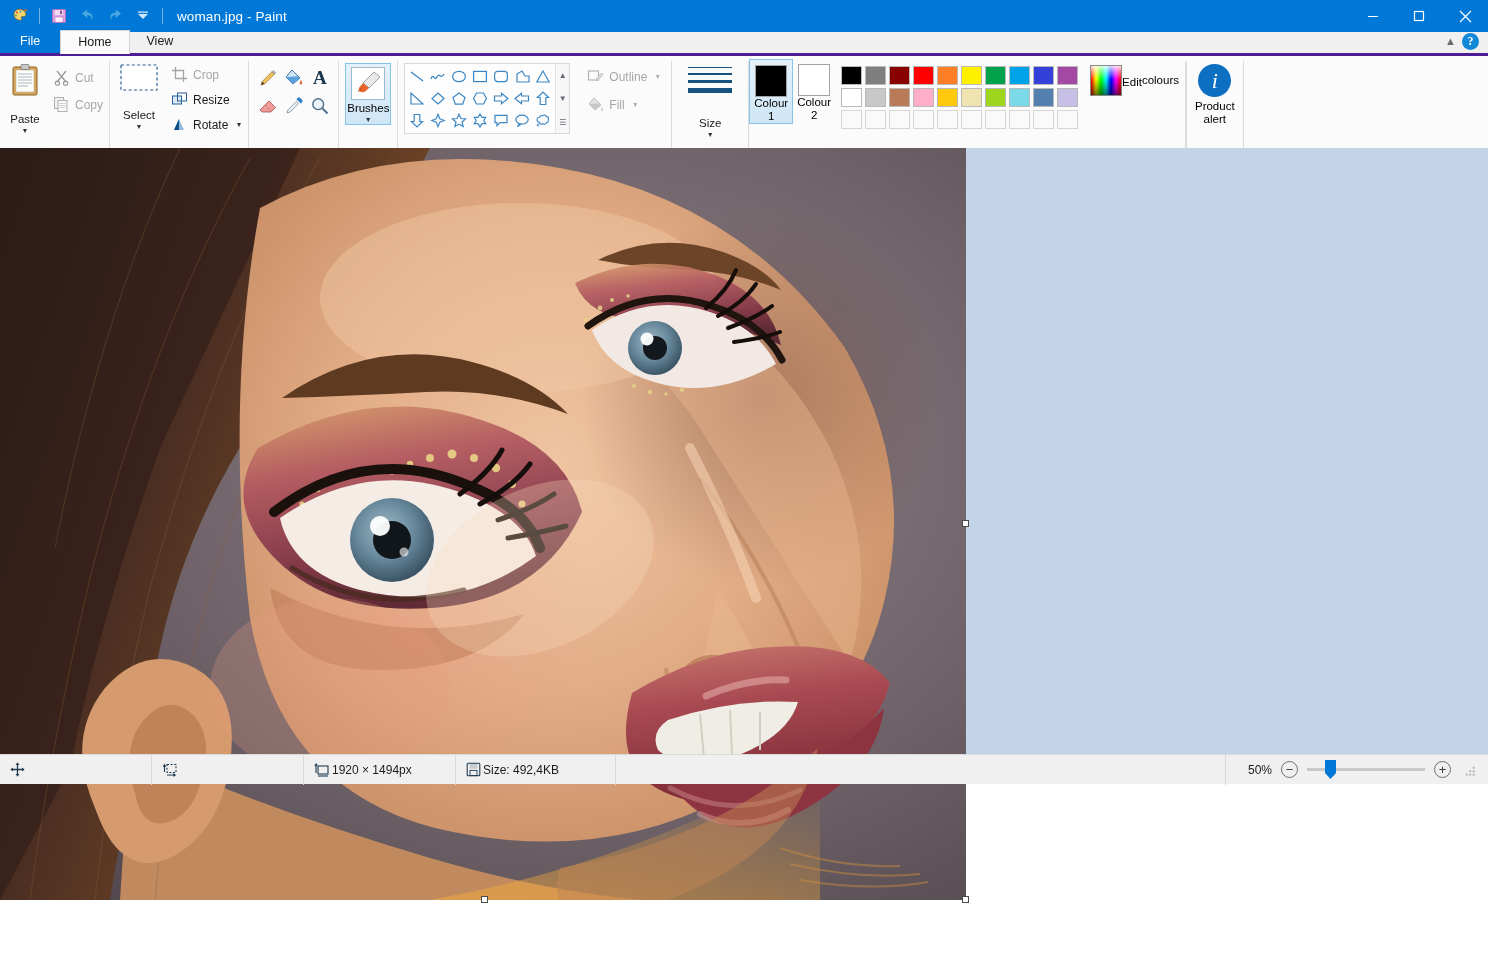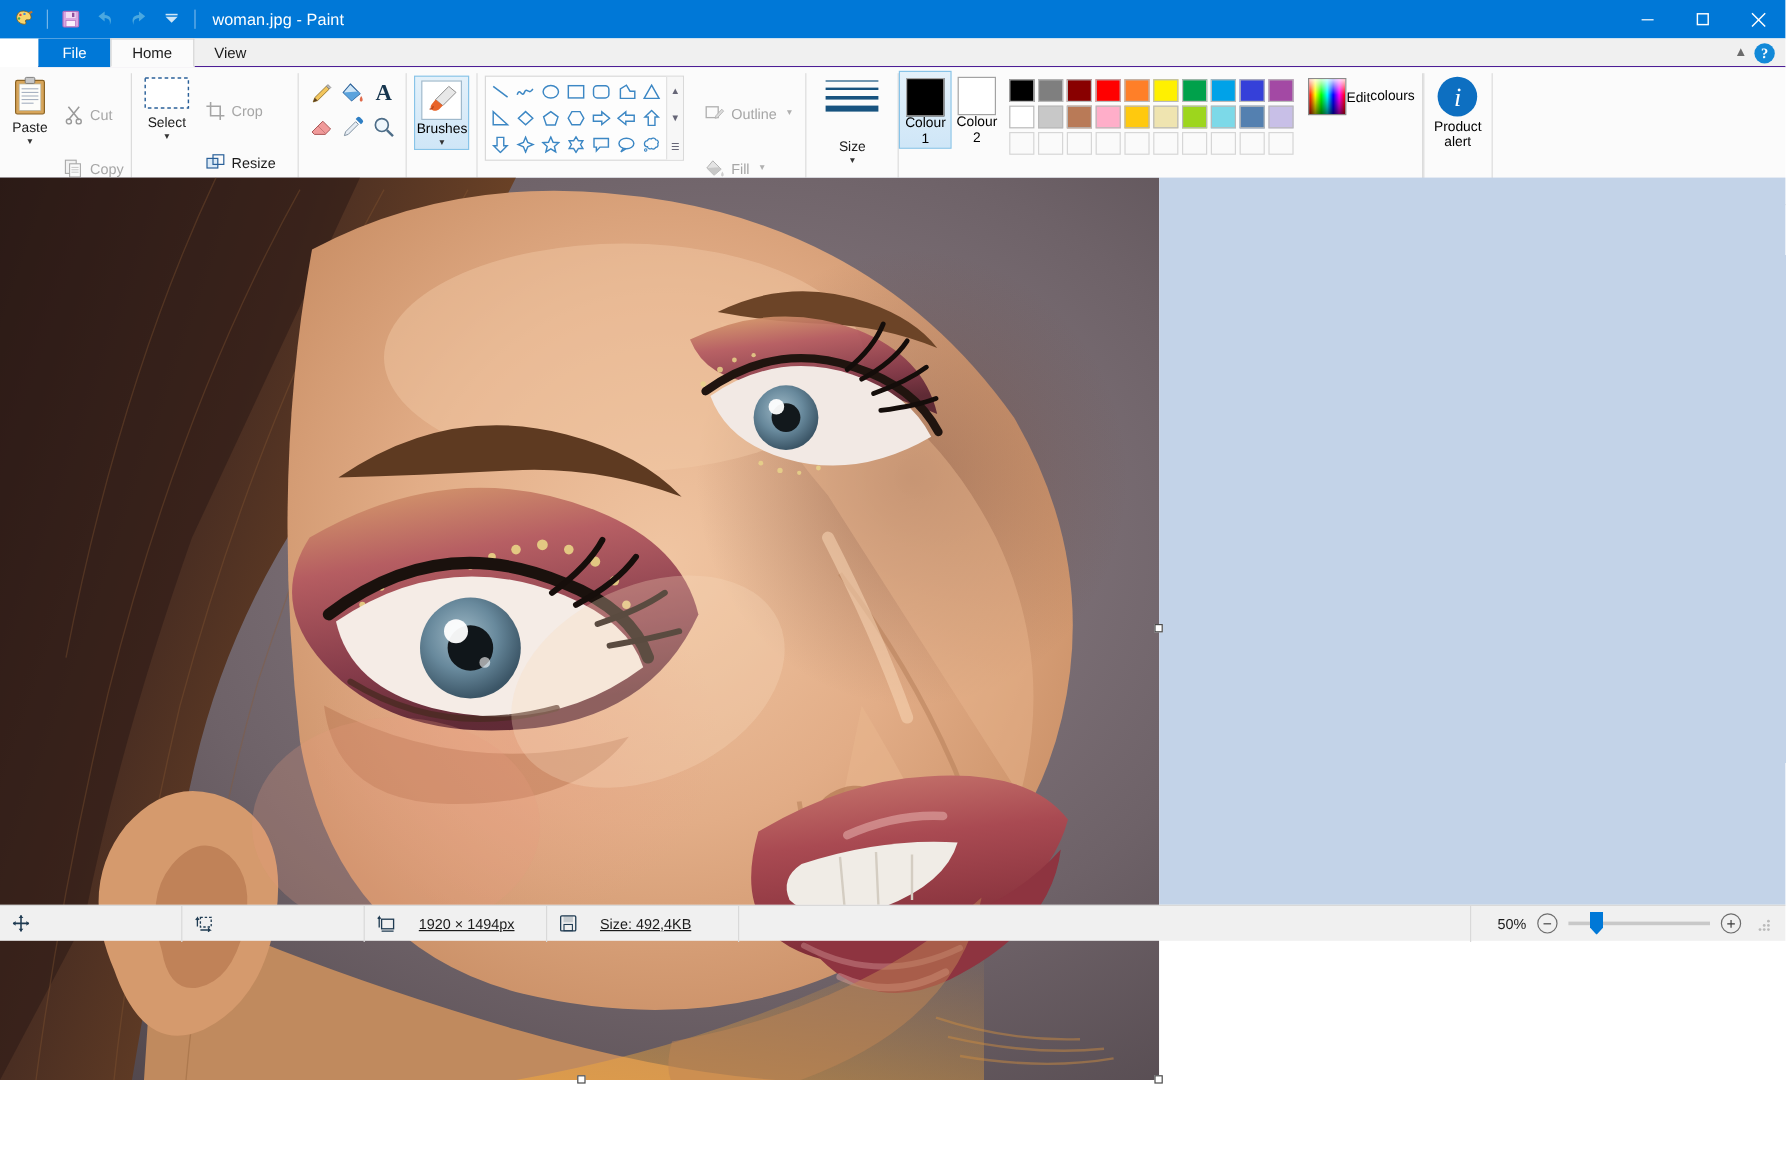--- a/index.html
+++ b/index.html
@@ -18,22 +18,22 @@
   }
   .qat { display: flex; align-items: center; padding-left: 7px; gap: 2px; }
   .qat-btn { width: 26px; height: 24px; display: flex; align-items: center; justify-content: center; }
   .qat-sep { width: 1px; height: 16px; background: rgba(255,255,255,.45); margin: 0 4px; }
   .title-text { margin-left: 10px; font-size: 13.5px; letter-spacing: .1px; }
   .win-buttons { position: absolute; right: 0; top: 0; display: flex; height: 32px; }
   .win-btn { width: 46px; height: 32px; display: flex; align-items: center; justify-content: center; }
 
   
   .tabstrip {
-    height: 24px; background: #f0f0f0; display: flex; 
-    position: relative; border-bottom: 1px solid #4c1d95; margin-left: 32px;
+    height: 24px; background: #f0f0f0; display: flex; align-items: flex-end;
+    position: relative; border-bottom: 3px solid #4c1d95;
   }
   .tab {
     font-size: 12.5px; color: #1b1b1b; padding: 4px 17px 4px 17px; height: 24px;
     display: flex; align-items: center; cursor: default;
   }
   .tab.file { background: #0078d7; color: #fff; padding: 4px 20px; height: 24px; }
   .tab.active { background: #fbfbfb; border: 1px solid #d4d4d4; border-bottom: 1px solid #fbfbfb;
                 position: relative; z-index: 3; margin-bottom: -1px; }
   .tabstrip-right { margin-left: auto; display: flex; align-items: center; gap: 6px; padding-right: 9px; height: 24px; }
   .chev-up { color: #6b6b6b; font-size: 11px; }
@@ -50,26 +50,26 @@
   }
   .group { display: flex; flex-direction: column; position: relative; height: 115px; }
   .group-body { flex: 1; display: flex; align-items: flex-start; padding-top: 3px; }
   .group-label { height: 16px; font-size: 11px; color: #444; text-align: center; line-height: 14px; }
   .vsep { width: 1px; background: #dcdcdc; margin: 5px 0 20px 0; }
 
   .bigbtn {
     display: flex; flex-direction: column; align-items: center; justify-content: flex-start;
     font-size: 11.5px; color: #1b1b1b; padding: 4px 6px 0 6px; cursor: default; min-width: 44px;
   }
-  .bigbtn .cap { margin-top: 4px; text-align: center; line-height: 12px; }
+  .bigbtn .cap { margin-top: 16px; text-align: center; line-height: 12px; }
   .caret { font-size: 7px; line-height: 7px; margin-top: 2px; color: #333; }
 
   .smallbtn {
     display: flex; align-items: center; gap: 5px; font-size: 12px; color: #1b1b1b;
-    padding: 2px 6px 2px 3px; height: 21px; cursor: default; white-space: nowrap; margin-top: 18px;
+    padding: 2px 6px 2px 3px; height: 21px; cursor: default; white-space: nowrap;
   }
   .smallbtn.disabled { color: #a6a6a6; }
 
   
   .tools-grid { display: grid; grid-template-columns: repeat(3, 25px); grid-template-rows: repeat(2, 27px);
                 gap: 1px; padding: 5px 6px 0 6px; }
   .tool-cell { display: flex; align-items: center; justify-content: center; cursor: default; }
 
   
   .brushes-btn {
@@ -129,22 +129,22 @@
   .handle { position: absolute; width: 7px; height: 7px; background: #fff; border: 1px solid #4a4a4a; }
   .h-r  { left: 962px; top: 372px; }
   .h-b  { left: 481px; top: 748px; }
   .h-br { left: 962px; top: 748px; }
 
   
   .statusbar {
     position: absolute; left: 0; right: 0; bottom: 0; height: 30px; background: #f0f0f0;
     border-top: 1px solid #d9d9d9; display: flex; align-items: center; font-size: 12px; color: #1b1b1b;
   }
-  .sb-cell { display: flex; align-items: center; gap: 19px; height: 30px; padding: 0 10px;
-             border-right: 1px solid #d9d9d9; text-decoration: underline; }
+  .sb-cell { display: flex; align-items: center; gap: 2px; height: 30px; padding: 0 10px;
+             border-right: 1px solid #d9d9d9; }
   .sb-cell.w1 { width: 152px; } .sb-cell.w2 { width: 152px; } .sb-cell.w3 { width: 152px; }
   .sb-cell.w4 { width: 160px; } .sb-cell.grow { flex: 1; border-right: 1px solid #d9d9d9; }
   .zoom-area { display: flex; align-items: center; gap: 9px; padding: 0 12px 0 14px; }
   .zoom-pct { width: 32px; text-align: right; }
   .zbtn { width: 17px; height: 17px; border-radius: 50%; border: 1px solid #6d6d6d; color: #3a3a3a;
           display: flex; align-items: center; justify-content: center; font-size: 13px; line-height: 1; background: #f0f0f0; }
   .zslider { width: 118px; height: 16px; position: relative; display: flex; align-items: center; }
   .ztrack { width: 100%; height: 3px; background: #c8c8c8; }
   .zthumb { position: absolute; left: 18px; width: 11px; height: 19px; background: #0078d7;
             clip-path: polygon(0 0, 100% 0, 100% 68%, 50% 100%, 0 68%); }

